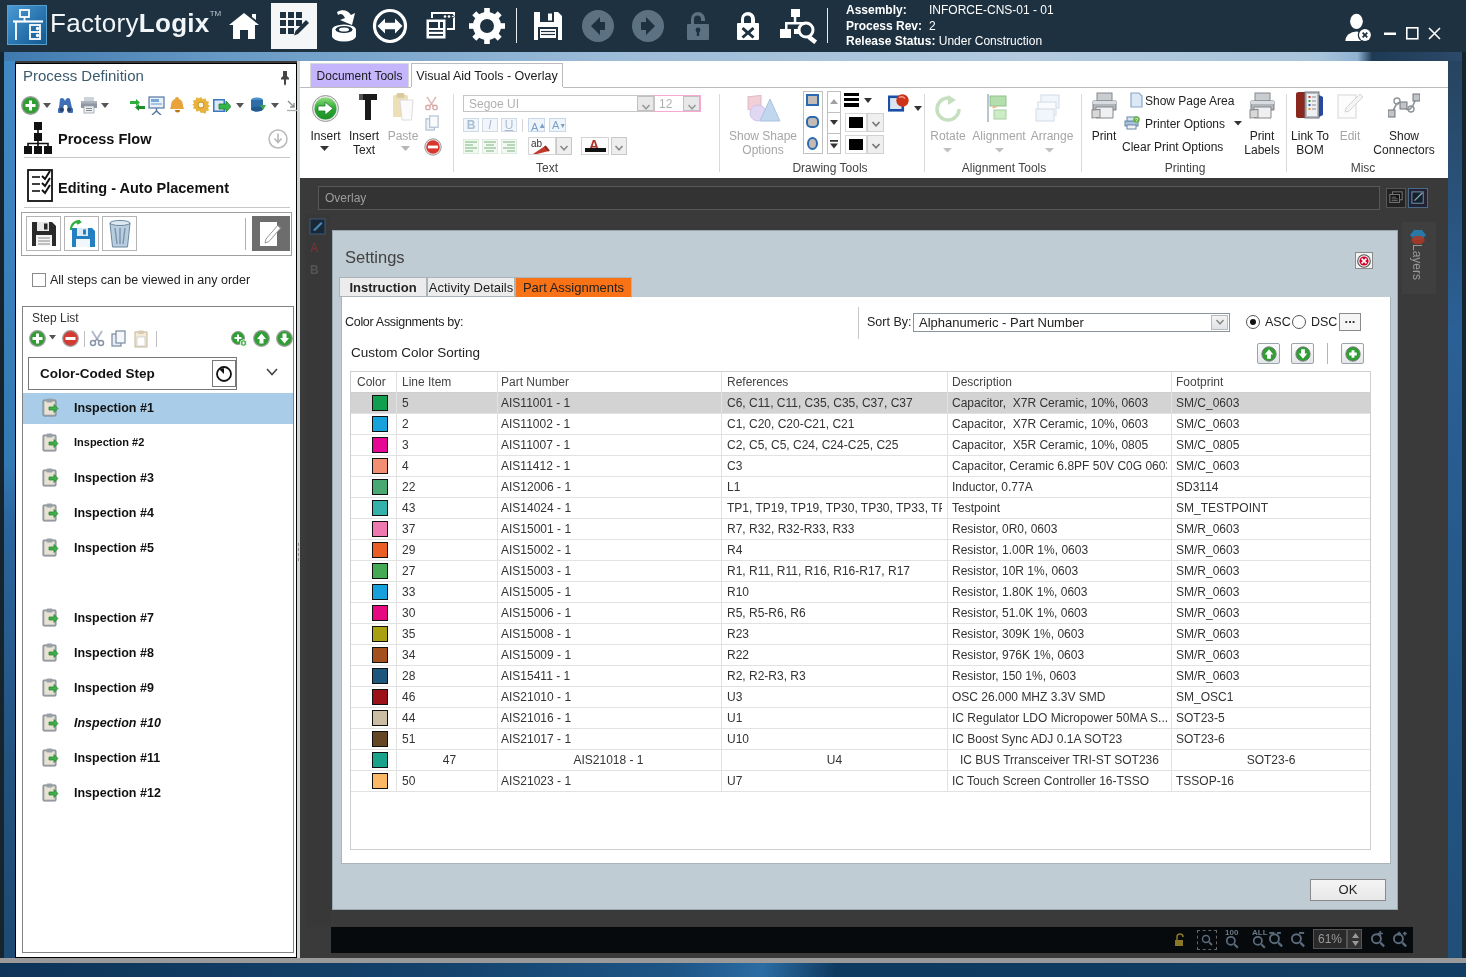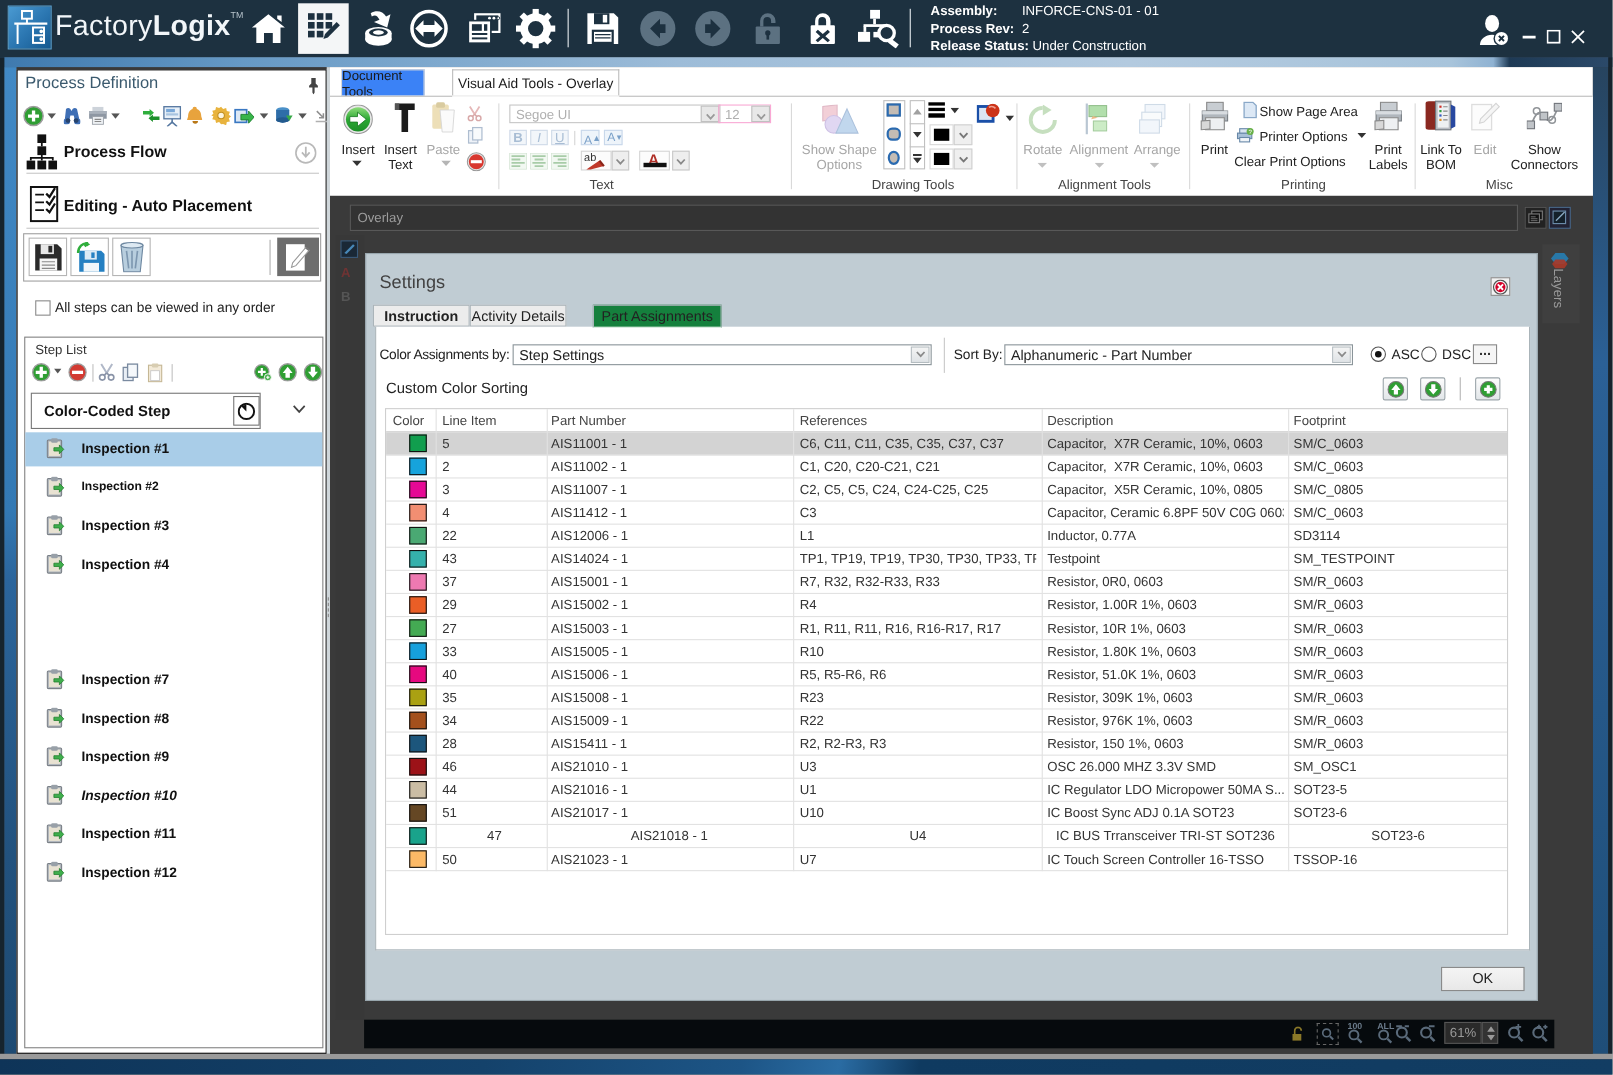--- a/index.html
+++ b/index.html
@@ -36,40 +36,40 @@
   background:linear-gradient(100deg,#0e3458 0%,#14426b 30%,#1d5586 46%,#2a6ca3 52%,#0f3a60 57%,#123d63 100%); }
 
 
 #leftpanel { position:absolute; left:15px; top:63px; width:282px; height:895px; background:#fff; border:1px solid #000; }
 #pdtitle { position:absolute; left:7px; top:3px; font-size:15px; color:#3b5a6e; }
 #splitter { position:absolute; left:297px; top:61px; width:3px; height:897px; background:#cfd6da; }
 
 
 #ribbon { position:absolute; left:300px; top:61px; width:1148px; height:117px; background:#fff; }
 .rtab { position:absolute; top:2px; height:24px; font-size:12px; color:#1a1a1a; display:flex; align-items:center; justify-content:center; }
-#rtab1 { left:10px; width:76px; background:#3b82f6; border:1px solid #d9d9d9; border-bottom:none; }
+#rtab1 { left:10px; width:99px; background:#c4b5fd; border:1px solid #d9d9d9; border-bottom:none; }
 #rtab2 { left:111px; width:152px; white-space:nowrap; font-size:12.5px; background:#fff; border:1px solid #bcbcbc; border-bottom:none; }
 #rbody { position:absolute; left:0; top:26px; width:1148px; height:91px; background:#fff; border-top:1px solid #bcbcbc; }
 .rsep { position:absolute; top:6px; width:1px; height:78px; background:#d9d9d9; }
 .rlabel { position:absolute; bottom:3px; font-size:12px; color:#444; text-align:center; }
 .rbtntext { position:absolute; font-size:12px; color:#222; text-align:center; line-height:14px; }
 .gray { color:#a6a6a6 !important; }
 
 
 #docarea { position:absolute; left:300px; top:178px; width:1148px; height:780px; background:#3a3a3a; }
 #overlaybar { position:absolute; left:18px; top:8px; width:1062px; height:24px; background:#333; border:1px solid #585858; color:#9d9d9d; font-size:12px; line-height:22px; padding-left:6px; }
 #statusbar { position:absolute; left:31px; top:749px; width:1082px; height:26px; background:#060a0d; }
 
 
 #dialog { position:absolute; left:332px; top:230px; width:1066px; height:680px; background:#c0ccd3; border:1px solid #98a6ad; }
 #dlgtitle { position:absolute; left:12px; top:17px; font-size:16.5px; color:#424242; }
 .dtab { position:absolute; top:46px; height:20px; font-size:13px; color:#222; display:flex; align-items:center; justify-content:center; background:#ececec; border:1px solid #aab4b9; }
 #dtab1 { left:6px; width:88px; font-weight:700; }
 #dtab2 { left:94px; width:88px; }
-#dtab3 { left:182px; width:117px; background:#15803d; border-bottom:1px solid #fff; height:21px; z-index:3;margin-left:24px; }
+#dtab3 { left:182px; width:117px; background:#f97316; border-bottom:1px solid #fff; height:21px; z-index:3; }
 #dlgcontent { position:absolute; left:8px; top:66px; width:1050px; height:567px; background:#fff; border:1px solid #aab4b9; border-top:none; }
 .combo { position:absolute; height:19px; background:#fff; border:1px solid #8a9499; font-size:13px; color:#222; line-height:17px; padding-left:5px; }
 .combobtn { position:absolute; right:1px; top:1px; width:17px; height:15px; background:linear-gradient(#f4f4f4,#dfe3e6); border:1px solid #b4bcc0; display:flex; align-items:center; justify-content:center; }
 .lbl { position:absolute; font-size:12.5px; color:#222; }
 
 
 #ptable { position:absolute; left:8px; top:74px; width:1021px; height:479px; border:1px solid #cfcfcf; }
 .trow { position:absolute; left:0; width:1019px; height:21px; border-bottom:1px solid #e2e2e2; font-size:12px; color:#333; }
 .tcell { position:absolute; top:0; height:21px; line-height:20px; overflow:hidden; white-space:nowrap; }
 .cdiv { position:absolute; top:0; width:1px; height:420px; background:#e2e2e2; }
@@ -476,20 +476,29 @@
           <div class="abs" style="left:51px;top:8px;font-size:12.5px;font-weight:700;color:#111">Inspection #3</div>
         </div>
       <div class="abs" style="left:0;top:191px;width:270px;height:31px;">
           <svg class="abs" style="left:19px;top:5px" width="17" height="19" viewBox="0 0 17 19">
             <rect x="1" y="2" width="13" height="16" rx="1" fill="#b0b6bd" stroke="#7a8087" stroke-width="1"></rect>
             <rect x="2.5" y="3.5" width="10" height="13" fill="#e8e2d2"></rect>
             <rect x="4.5" y="0.5" width="6" height="4" rx="1.2" fill="#98a0a8"></rect>
             <path d="M8 8 h5 v-2.5 l4 4 -4 4 v-2.5 h-5 Z" fill="#3fae4c" stroke="#1e7d2a" stroke-width="0.7" transform="translate(-1,1)"></path>
           </svg>
           <div class="abs" style="left:51px;top:8px;font-size:12.5px;font-weight:700;color:#111">Inspection #4</div>
+        </div>
+      <div class="abs" style="left:0;top:226px;width:270px;height:31px;">
+          <svg class="abs" style="left:19px;top:5px" width="17" height="19" viewBox="0 0 17 19">
+            <rect x="1" y="2" width="13" height="16" rx="1" fill="#b0b6bd" stroke="#7a8087" stroke-width="1"></rect>
+            <rect x="2.5" y="3.5" width="10" height="13" fill="#e8e2d2"></rect>
+            <rect x="4.5" y="0.5" width="6" height="4" rx="1.2" fill="#98a0a8"></rect>
+            <path d="M8 8 h5 v-2.5 l4 4 -4 4 v-2.5 h-5 Z" fill="#3fae4c" stroke="#1e7d2a" stroke-width="0.7" transform="translate(-1,1)"></path>
+          </svg>
+          <div class="abs" style="left:51px;top:8px;font-size:12.5px;font-weight:700;color:#111">Inspection #5</div>
         </div>
       <div class="abs" style="left:0;top:296px;width:270px;height:31px;">
           <svg class="abs" style="left:19px;top:5px" width="17" height="19" viewBox="0 0 17 19">
             <rect x="1" y="2" width="13" height="16" rx="1" fill="#b0b6bd" stroke="#7a8087" stroke-width="1"></rect>
             <rect x="2.5" y="3.5" width="10" height="13" fill="#e8e2d2"></rect>
             <rect x="4.5" y="0.5" width="6" height="4" rx="1.2" fill="#98a0a8"></rect>
             <path d="M8 8 h5 v-2.5 l4 4 -4 4 v-2.5 h-5 Z" fill="#3fae4c" stroke="#1e7d2a" stroke-width="0.7" transform="translate(-1,1)"></path>
           </svg>
           <div class="abs" style="left:51px;top:8px;font-size:12.5px;font-weight:700;color:#111">Inspection #7</div>
         </div>
@@ -898,25 +907,20 @@
           <circle cx="7" cy="7" r="6.3" fill="none" stroke="#555" stroke-width="1.1"></circle>
           <circle cx="7" cy="7" r="4.6" fill="#d40028"></circle>
           <path d="M4.6 4.6 L9.4 9.4 M9.4 4.6 L4.6 9.4" stroke="#fff" stroke-width="1.7"></path>
         </svg>
     </div>
     <div class="dtab" id="dtab1">Instruction</div>
     <div class="dtab" id="dtab2">Activity Details</div>
     <div class="dtab" id="dtab3">Part Assignments</div>
     <div id="dlgcontent">
       <div class="lbl" style="left:3px;top:18px;letter-spacing:-0.3px">Color Assignments by:</div>
-      <div class="combo" style="left:124px;top:16px;width:381px">Step Settings<div class="combobtn">
-            <svg width="10" height="7" viewBox="0 0 10 7">
-              <path d="M1.5 1 L5 4.8 L8.5 1" stroke="#8a8a8a" stroke-width="1.6" fill="none"></path>
-            </svg>
-          </div></div>
       <div class="abs" style="left:516px;top:10px;width:1px;height:32px;background:#c8c8c8"></div>
       <div class="lbl" style="left:525px;top:18px">Sort By:</div>
       <div class="combo" style="left:571px;top:16px;width:317px">Alphanumeric - Part Number<div class="combobtn">
             <svg width="10" height="7" viewBox="0 0 10 7">
               <path d="M1.5 1 L5 4.8 L8.5 1" stroke="#8a8a8a" stroke-width="1.6" fill="none"></path>
             </svg>
           </div></div>
       <div class="abs" style="left:904px;top:18px;width:14px;height:14px;border-radius:50%;border:1px solid #555;background:#fff">
           <div style="margin:3px;width:6px;height:6px;border-radius:50%;background:#111"></div>
         </div>
@@ -1022,21 +1026,21 @@
         <div class="trow" style="top:210px;">
             <div class="swatch" style="background:#16a0dc"></div>
             <div class="tcell" style="left:51px;width:95px">33</div>
             <div class="tcell" style="left:150px;width:215px">AIS15005 - 1</div>
             <div class="tcell" style="left:376px;width:215px">R10</div>
             <div class="tcell" style="left:601px;width:215px">Resistor, 1.80K 1%, 0603</div>
             <div class="tcell" style="left:825px;width:190px">SM/R_0603</div>
           </div>
         <div class="trow" style="top:231px;">
             <div class="swatch" style="background:#e6097f"></div>
-            <div class="tcell" style="left:51px;width:95px">40</div>
+            <div class="tcell" style="left:51px;width:95px">30</div>
             <div class="tcell" style="left:150px;width:215px">AIS15006 - 1</div>
             <div class="tcell" style="left:376px;width:215px">R5, R5-R6, R6</div>
             <div class="tcell" style="left:601px;width:215px">Resistor, 51.0K 1%, 0603</div>
             <div class="tcell" style="left:825px;width:190px">SM/R_0603</div>
           </div>
         <div class="trow" style="top:252px;">
             <div class="swatch" style="background:#aaa112"></div>
             <div class="tcell" style="left:51px;width:95px">35</div>
             <div class="tcell" style="left:150px;width:215px">AIS15008 - 1</div>
             <div class="tcell" style="left:376px;width:215px">R23</div>

